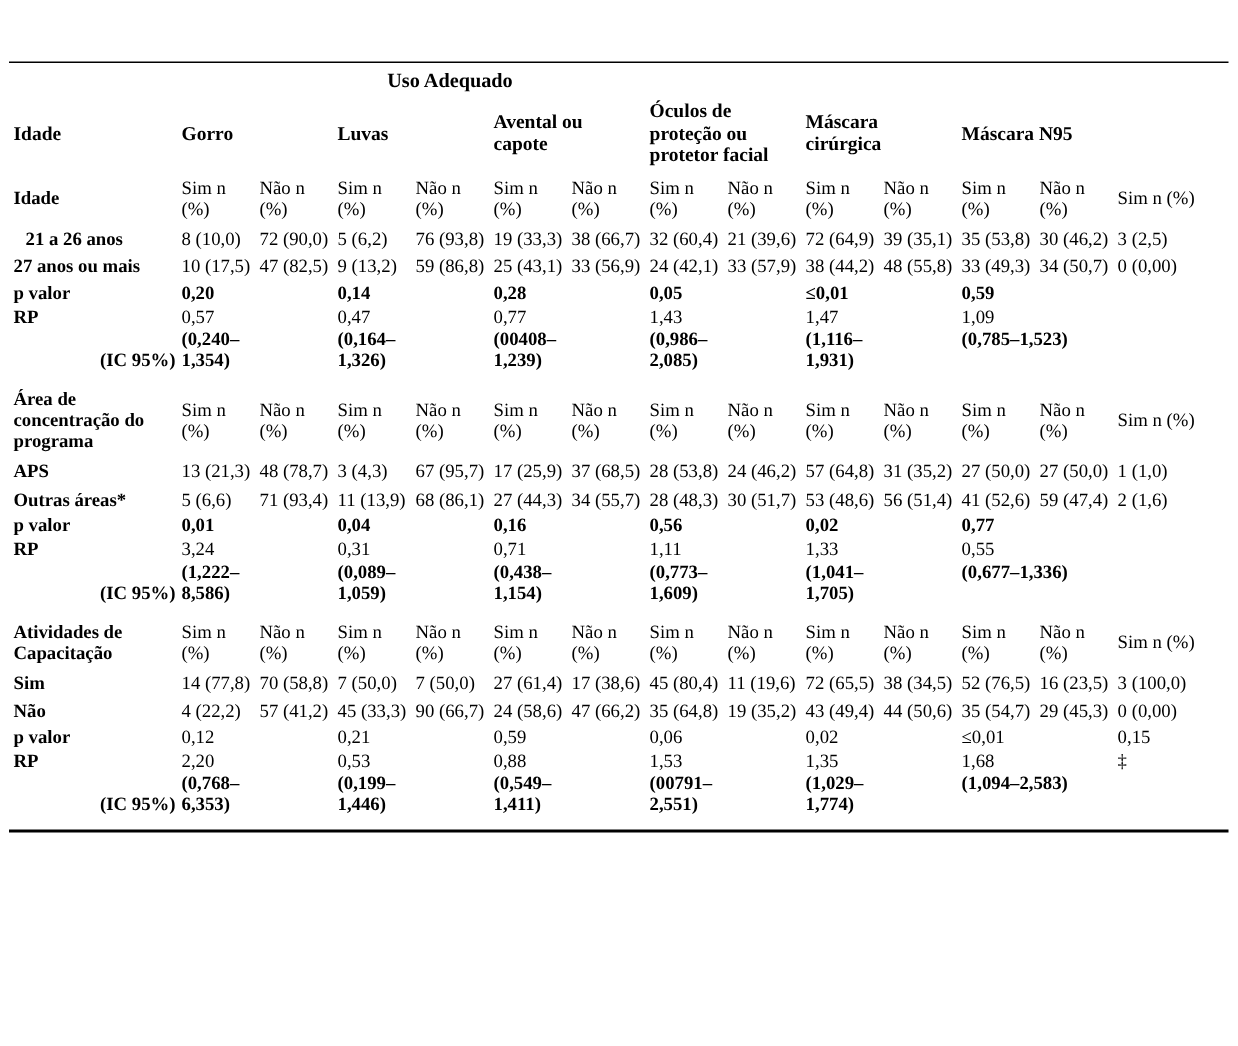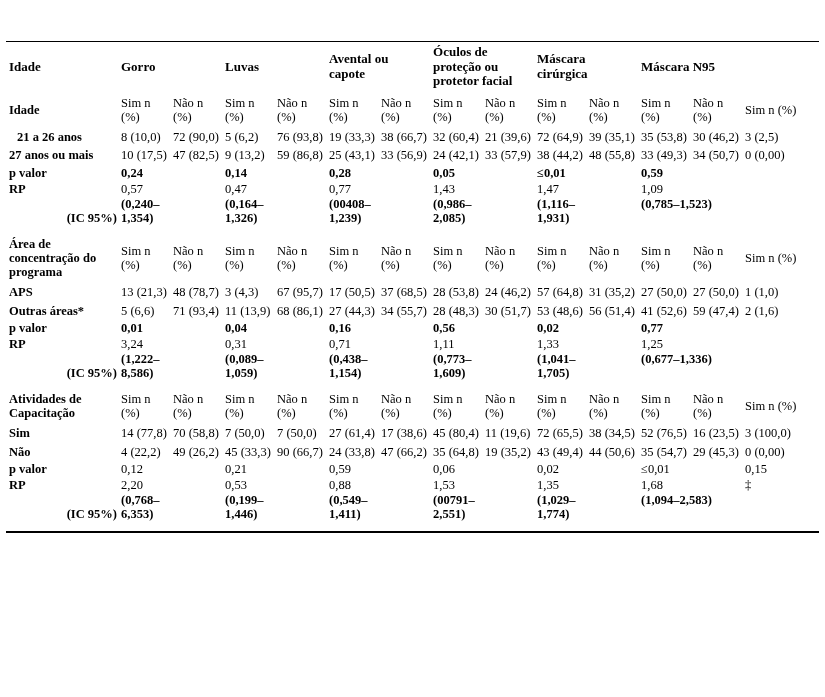--- a/index.html
+++ b/index.html
@@ -43,20 +43,21 @@
   tr.bold-p td { font-weight:bold; }
   td.nowrap { white-space:nowrap; }
   th.lbl.indent { padding-left:10px; padding-right:28px; }
   th.lbl.narrow { padding-right:34px; }
 </style>
 </head>
 <body>
 
 <div class="page">
   <div class="rule rule-top"></div>
+  <div class="title">Uso Adequado</div>
 
   <table>
     <colgroup>
       <col class="c-lbl">
       <col class="c-d">
         <col class="c-d">
         <col class="c-d">
         <col class="c-d">
       <col class="c-d">
         <col class="c-d">
@@ -124,21 +125,21 @@
           <td>24 (42,1)</td>
           <td>33 (57,9)</td>
           <td>38 (44,2)</td>
           <td>48 (55,8)</td>
           <td>33 (49,3)</td>
           <td>34 (50,7)</td>
           <td>0 (0,00)</td>
         </tr>
         <tr class="r-p bold-p">
           <th class="lbl">p valor</th>
-          <td>0,24</td>
+          <td>0,20</td>
           <td></td>
           <td>0,14</td>
           <td></td>
           <td>0,28</td>
           <td></td>
           <td>0,05</td>
           <td></td>
           <td>≤0,01</td>
           <td></td>
           <td>0,59</td>
@@ -190,21 +191,21 @@
           <td class="sub">Sim n (%)</td>
           <td class="sub">Não n (%)</td>
           <td class="sub">Sim n (%)</td>
         </tr>
         <tr class="r-data">
           <th class="lbl">APS</th>
           <td>13 (21,3)</td>
           <td>48 (78,7)</td>
           <td>3 (4,3)</td>
           <td>67 (95,7)</td>
-          <td>17 (50,5)</td>
+          <td>17 (25,9)</td>
           <td>37 (68,5)</td>
           <td>28 (53,8)</td>
           <td>24 (46,2)</td>
           <td>57 (64,8)</td>
           <td>31 (35,2)</td>
           <td>27 (50,0)</td>
           <td>27 (50,0)</td>
           <td>1 (1,0)</td>
         </tr>
         <tr class="r-data">
@@ -244,21 +245,21 @@
           <td>3,24</td>
           <td></td>
           <td>0,31</td>
           <td></td>
           <td>0,71</td>
           <td></td>
           <td>1,11</td>
           <td></td>
           <td>1,33</td>
           <td></td>
-          <td colspan="2" class="nowrap">1,25</td>
+          <td colspan="2" class="nowrap">0,55</td>
           <td></td>
         </tr>
         <tr class="r-ic">
           <th class="lbl vbottom">(IC 95%)</th>
           <td>(1,222–8,586)</td>
           <td></td>
           <td>(0,089–1,059)</td>
           <td></td>
           <td>(0,438–1,154)</td>
           <td></td>
@@ -297,24 +298,24 @@
           <td>11 (19,6)</td>
           <td>72 (65,5)</td>
           <td>38 (34,5)</td>
           <td>52 (76,5)</td>
           <td>16 (23,5)</td>
           <td>3 (100,0)</td>
         </tr>
         <tr class="r-data">
           <th class="lbl">Não</th>
           <td>4 (22,2)</td>
-          <td>49 (26,2)</td>
+          <td>57 (41,2)</td>
           <td>45 (33,3)</td>
           <td>90 (66,7)</td>
-          <td>24 (33,8)</td>
+          <td>24 (58,6)</td>
           <td>47 (66,2)</td>
           <td>35 (64,8)</td>
           <td>19 (35,2)</td>
           <td>43 (49,4)</td>
           <td>44 (50,6)</td>
           <td>35 (54,7)</td>
           <td>29 (45,3)</td>
           <td>0 (0,00)</td>
         </tr>
         <tr class="r-p">

